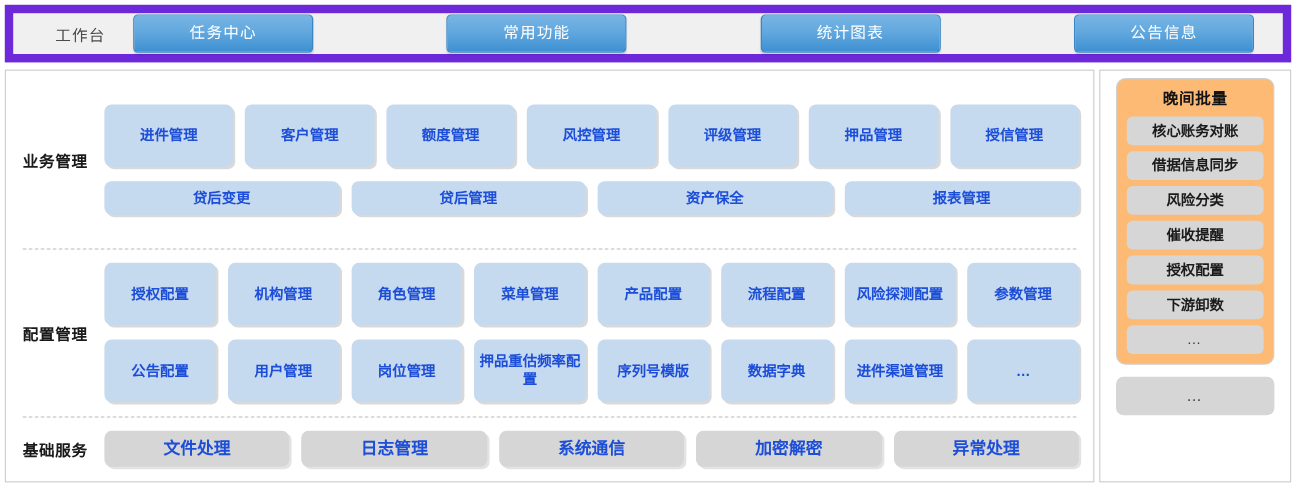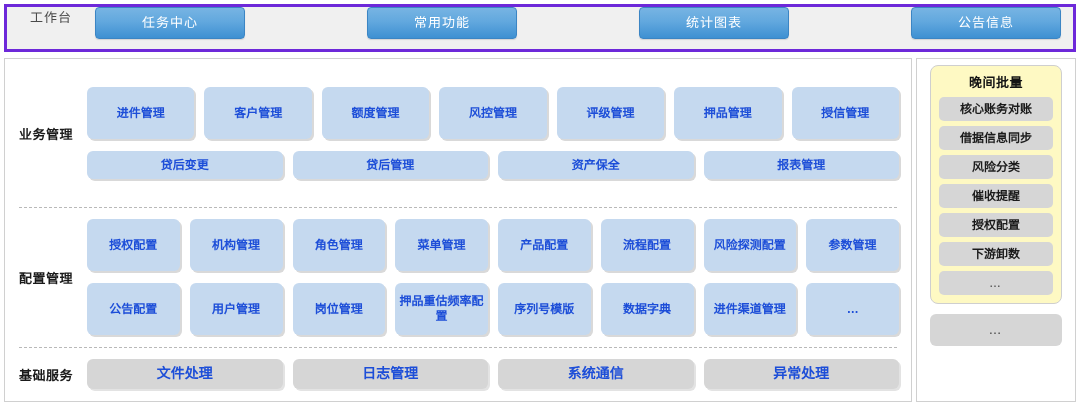--- a/index.html
+++ b/index.html
@@ -26,24 +26,24 @@
 
   
   .topbar {
     position: absolute;
     left: 4px;
     top: 4px;
     width: 1072px;
     height: 48px;
     box-sizing: border-box;
     background: #f0f0f0;
-    border: 3px solid #6d28d9;
-    display: flex;
-    align-items: flex-start;
-    padding: 0 8px;
+    border: 7px solid #6d28d9;
+    display: flex;
+    align-items: center;
+    padding: 0 20px;
   }
   .topbar-title {
     width: 72px;
     flex: 0 0 72px;
     text-align: center;
     font-size: 13px;
     color: #4a4a4a;
     letter-spacing: 1px;
   }
   .topbar-btns {
@@ -168,21 +168,21 @@
     display: flex;
     flex-direction: column;
     align-items: center;
     padding: 6px 0 8px 0;
   }
   .batch-card {
     width: 132px;
     box-sizing: border-box;
     border: 1px solid #cfcfcf;
     border-radius: 8px;
-    background: #fef9c3;
+    background: #fdba74;
     padding: 4px 8px 8px 8px;
     display: flex;
     flex-direction: column;
     align-items: stretch;
     gap: 5px;
   }
   .batch-title {
     text-align: center;
     font-size: 13px;
     font-weight: bold;
@@ -288,20 +288,21 @@
       </div>
     </div>
 
     <div class="band band-base">
       <div class="band-label">基础服务</div>
       <div class="band-rows">
         <div class="tile-row">
           <div class="tile gray">文件处理</div>
           <div class="tile gray">日志管理</div>
           <div class="tile gray">系统通信</div>
+          <div class="tile gray">加密解密</div>
           <div class="tile gray">异常处理</div>
         </div>
       </div>
     </div>
 
   </div>
 
   <div class="rightcol">
     <div class="batch-card">
       <div class="batch-title">晚间批量</div>

